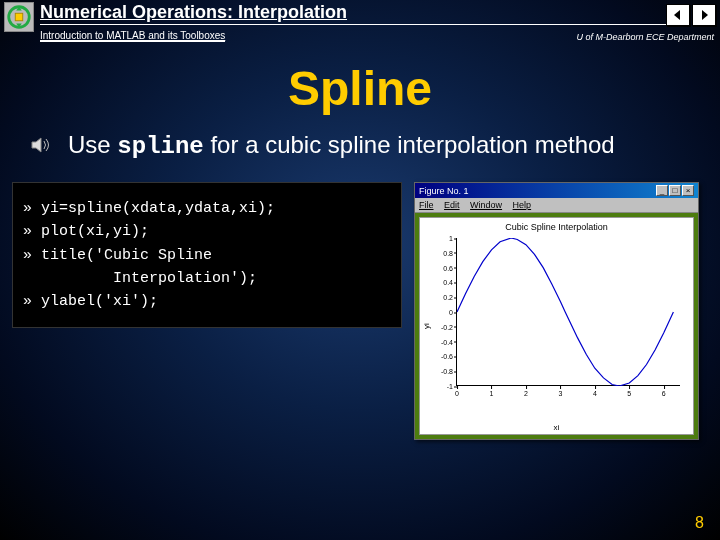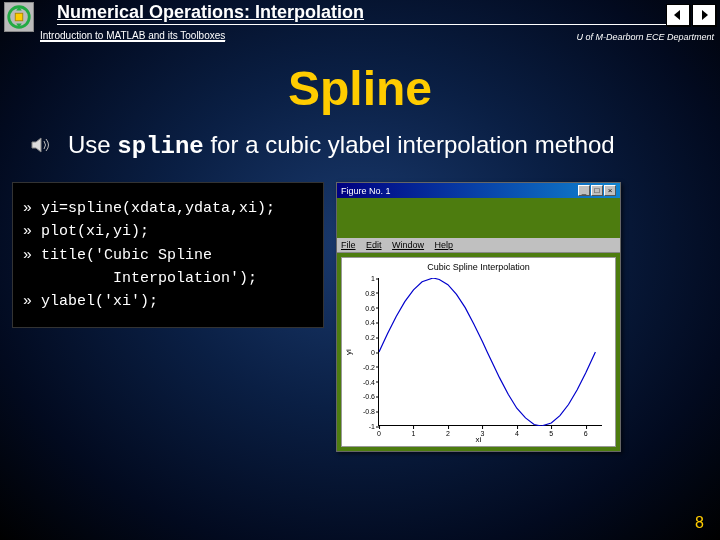--- a/index.html
+++ b/index.html
@@ -30,21 +30,20 @@
     flex: 1;
     padding-left: 6px;
   }
   .main-title {
     font-size: 18px;
     font-weight: bold;
     color: #fff;
     text-decoration: underline;
     border-bottom: 1px solid #fff;
     padding-bottom: 1px;
-    margin-left: 17px;
   }
   .sub-title {
     font-size: 10px;
     color: #fff;
     text-decoration: underline;
     border-bottom: 1px solid #fff;
     display: inline-block;
     margin-top: 1px;
   }
   .nav-arrows {
@@ -105,21 +104,21 @@
     align-items: flex-start;
   }
   .code-panel {
     background: #000;
     border: 1px solid #333;
     padding: 14px 10px;
     font-family: "Courier New", monospace;
     font-size: 15px;
     color: #fff;
     line-height: 1.55;
-    width: 312px;
+    width: 390px;
   }
   .figure-panel {
     width: 285px;
     background: #4d7c0f;
     border: 1px solid #666;
     box-shadow: 2px 2px 4px rgba(0,0,0,0.6);
   }
   .figure-titlebar {
     background: linear-gradient(to right, #000080, #1084d0);
     color: #fff;
@@ -134,27 +133,26 @@
     width: 12px; height: 11px; background: #c0c0c0; border: 1px solid #fff;
     border-right-color: #555; border-bottom-color: #555;
     font-size: 8px; line-height: 9px; text-align: center; color: #000;
   }
   .figure-menu {
     font-size: 9px;
     color: #000;
     padding: 2px 4px;
     background: #c0c0c0;
     border-bottom: 1px solid #888;
-    margin-top: 40px;
   }
   .figure-menu span { margin-right: 8px; text-decoration: underline; }
   .plot-area {
     background: #fff;
     margin: 4px;
-    height: 190px;
+    height: 218px;
     position: relative;
     border: 1px solid #999;
   }
   .plot-title {
     text-align: center;
     font-size: 9px;
     color: #000;
     padding-top: 4px;
     font-family: Arial, sans-serif;
   }
@@ -256,21 +254,21 @@
 <div class="slide-title">Spline</div>
 
 <div class="bullet-row">
   <div class="audio-icon">
     <svg viewBox="0 0 22 22">
         <path d="M2 8 L6 8 L11 4 L11 18 L6 14 L2 14 Z" fill="#ddd" stroke="#888"></path>
         <path d="M14 7 Q17 11 14 15 M16 5 Q21 11 16 17" fill="none" stroke="#bbb" stroke-width="1"></path>
       </svg>
   </div>
   <div class="bullet-text">
-    <span>Use </span><span class="mono">spline</span><span> for a cubic ylabel interpolation method</span>
+    <span>Use </span><span class="mono">spline</span><span> for a cubic spline interpolation method</span>
   </div>
 </div>
 
 <div class="content-row">
   <div class="code-panel">
     <div>» yi=spline(xdata,ydata,xi);</div>
     <div>» plot(xi,yi);</div>
     <div>» title('Cubic Spline</div>
     <div style="white-space:pre">          Interpolation');</div>
     <div>» ylabel('xi');</div>

